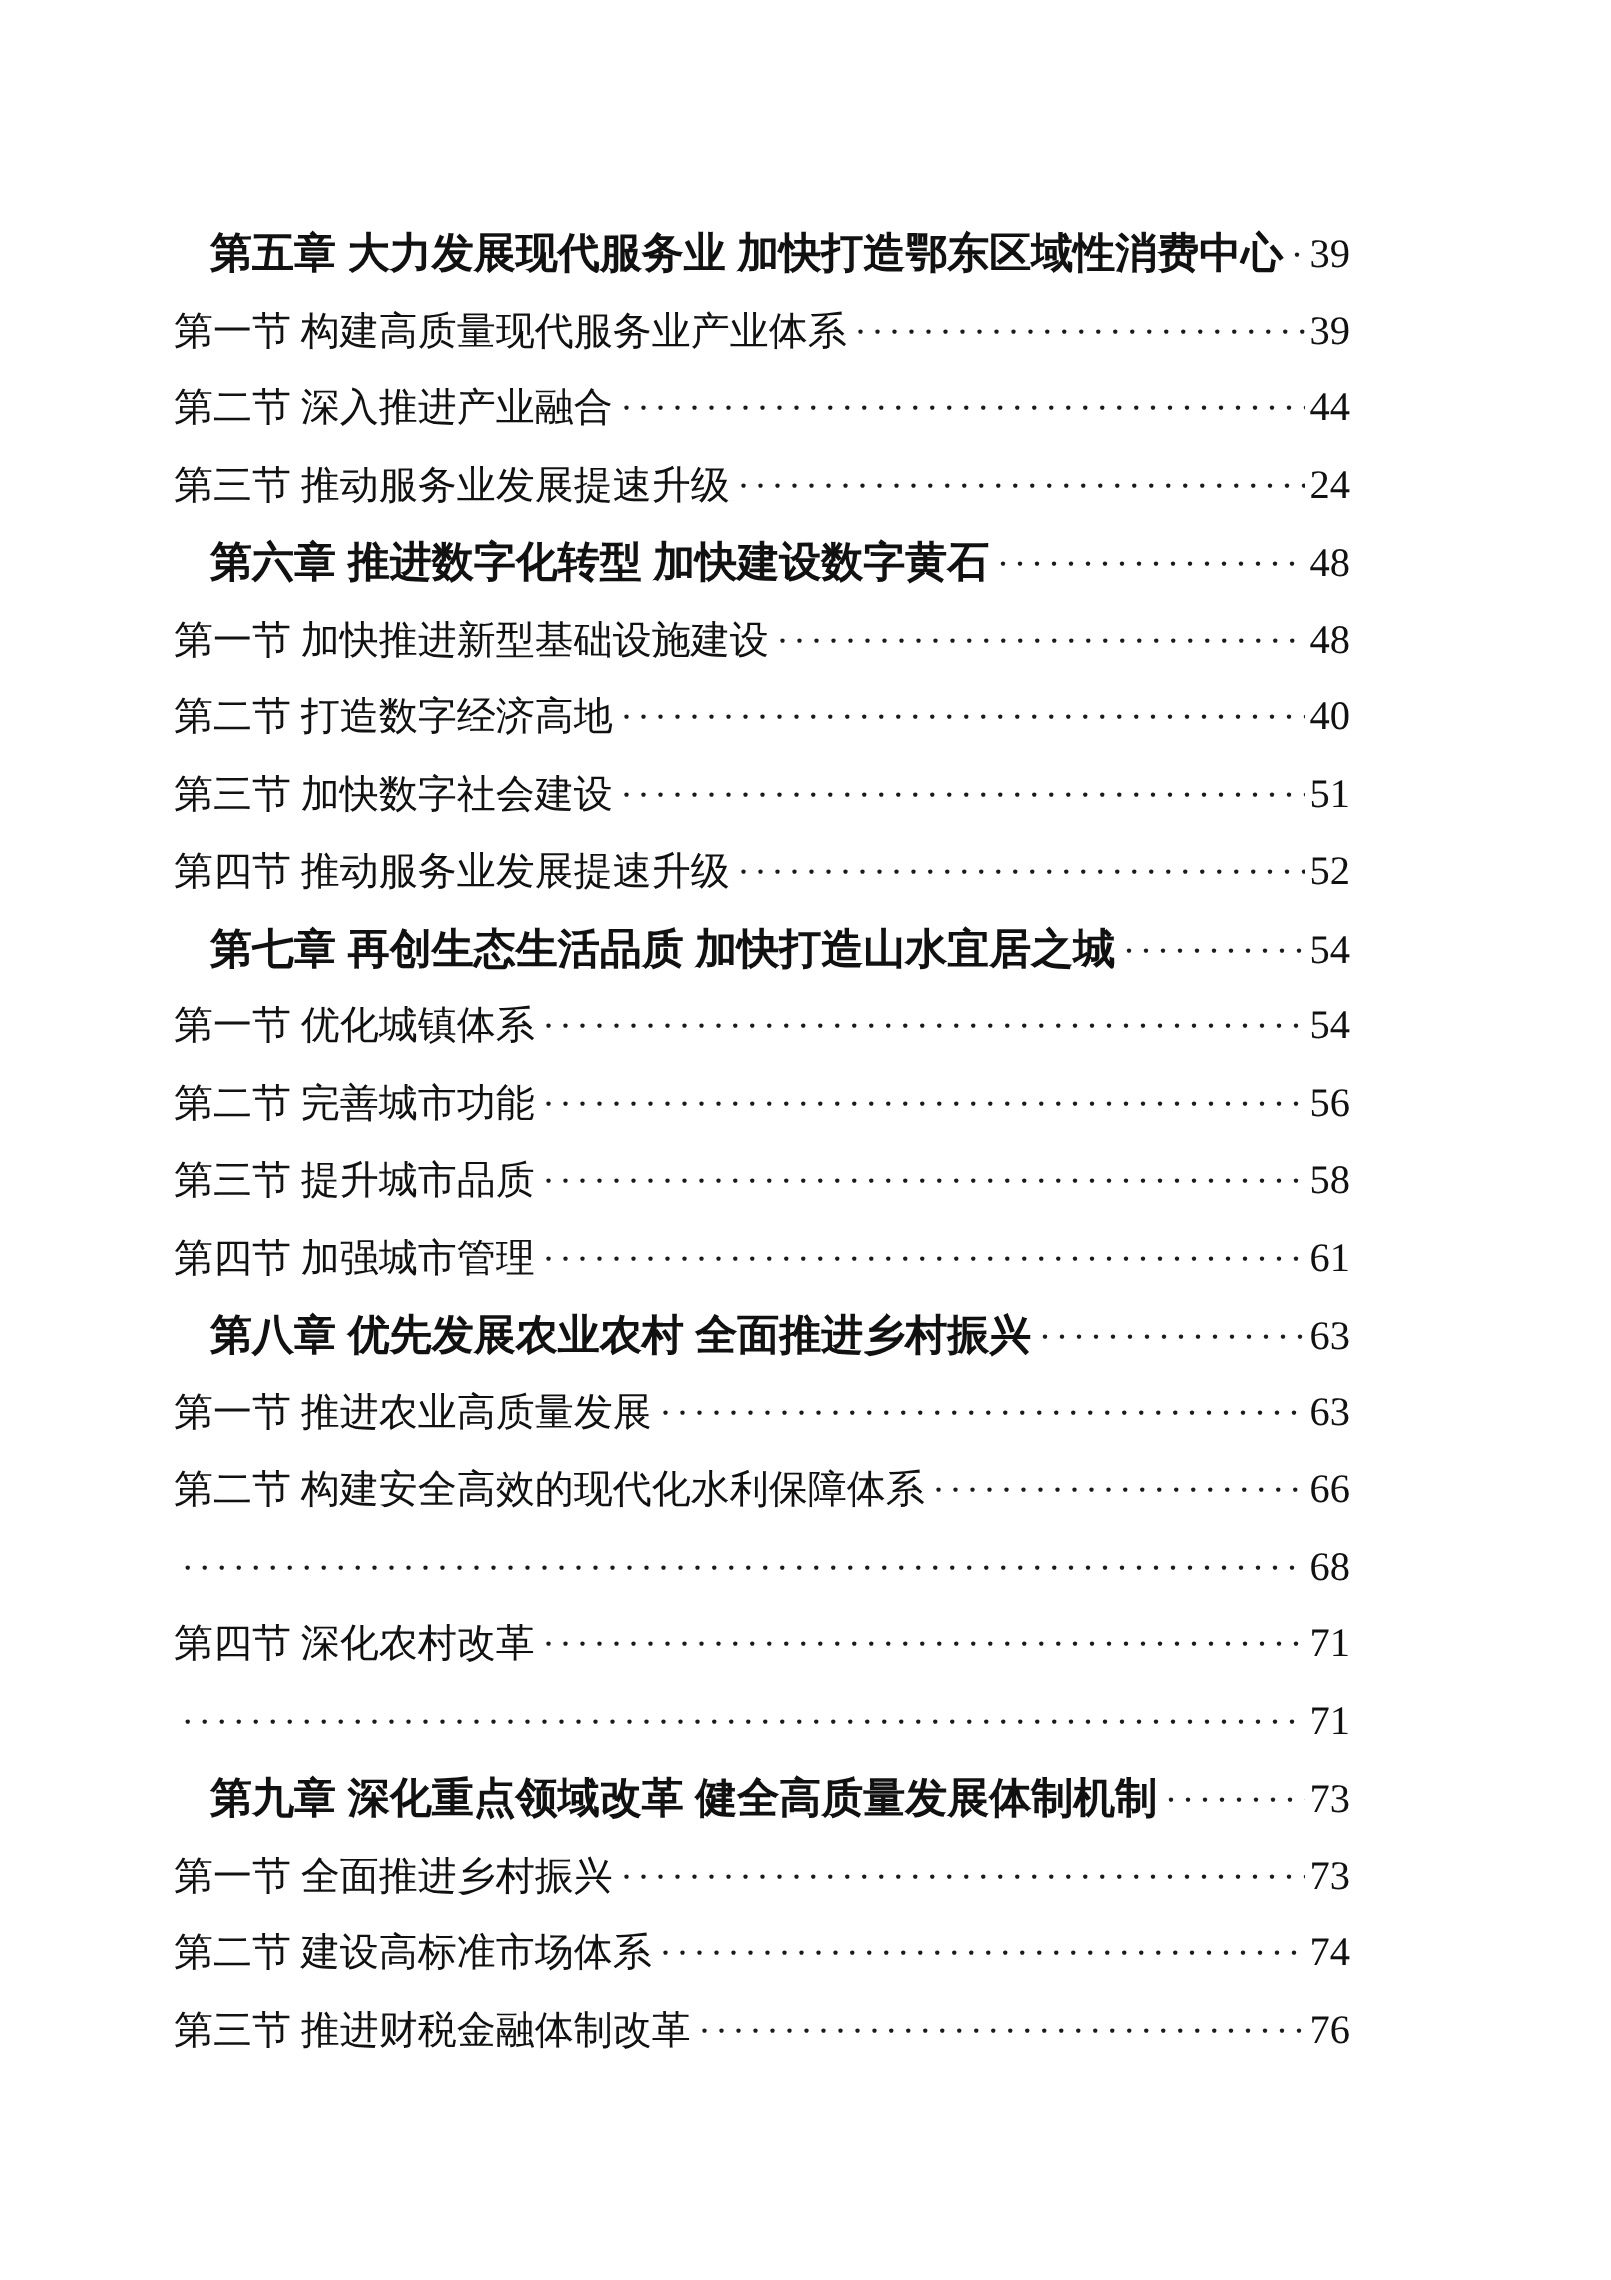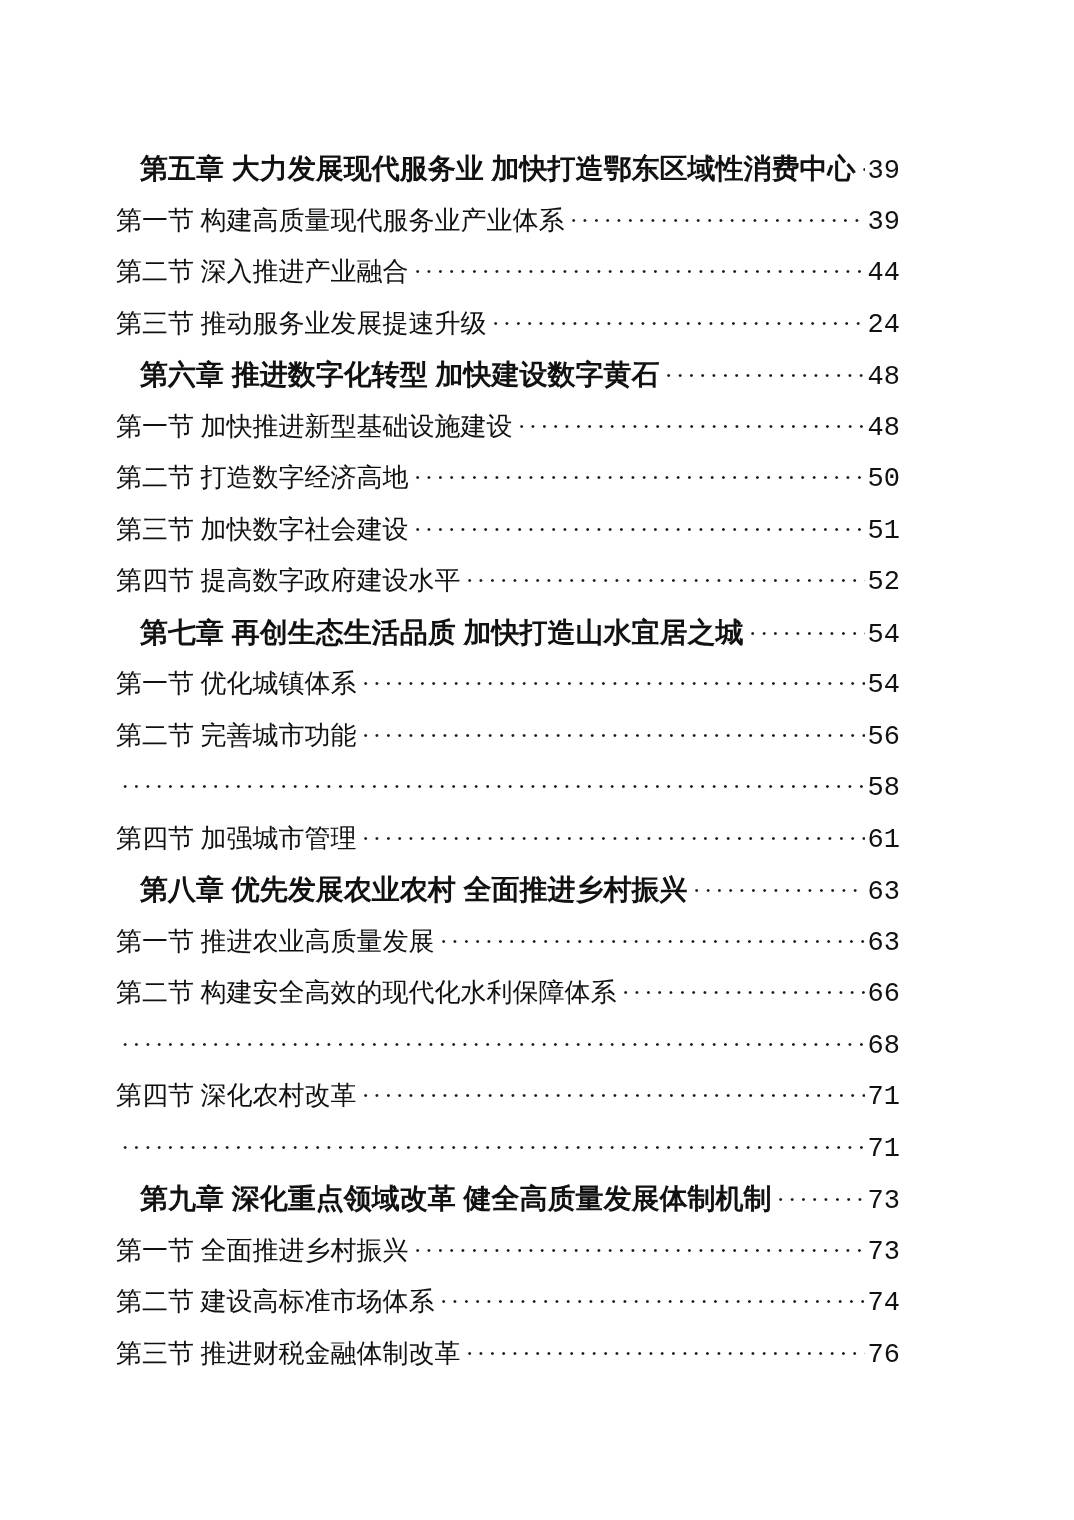--- a/index.html
+++ b/index.html
@@ -46,21 +46,21 @@
     text-overflow: clip;
     white-space: nowrap;
     min-width: 0;
     margin: 0 3px 0 5px;
     font-family: "Liberation Serif", "DejaVu Serif", serif;
     font-size: 25px;
     letter-spacing: 3px;
     color: #1a1a1a;
   }
   .page-num {
-    font-family: Liberation Mono, monospace;
+    font-family: Liberation Serif, serif;
     font-size: 27px;
     color: #111111;
     flex: 0 0 auto;
   }
 </style>
 </head>
 <body>
 
 <div class="page">
   <div class="toc">
@@ -96,31 +96,31 @@
 
   <div class="row section">
     <span class="label">第一节 加快推进新型基础设施建设</span>
     <span class="leader" aria-hidden="true">··························································································</span>
     <span class="page-num">48</span>
   </div>
 
   <div class="row section">
     <span class="label">第二节 打造数字经济高地</span>
     <span class="leader" aria-hidden="true">··························································································</span>
-    <span class="page-num">50</span>
+    <span class="page-num">40</span>
   </div>
 
   <div class="row section">
     <span class="label">第三节 加快数字社会建设</span>
     <span class="leader" aria-hidden="true">··························································································</span>
     <span class="page-num">51</span>
   </div>
 
   <div class="row section">
-    <span class="label">第四节 提高数字政府建设水平</span>
+    <span class="label">第四节 推动服务业发展提速升级</span>
     <span class="leader" aria-hidden="true">··························································································</span>
     <span class="page-num">52</span>
   </div>
 
   <div class="row chapter">
     <span class="label">第七章 再创生态生活品质 加快打造山水宜居之城</span>
     <span class="leader" aria-hidden="true">··························································································</span>
     <span class="page-num">54</span>
   </div>
 
@@ -130,20 +130,21 @@
     <span class="page-num">54</span>
   </div>
 
   <div class="row section">
     <span class="label">第二节 完善城市功能</span>
     <span class="leader" aria-hidden="true">··························································································</span>
     <span class="page-num">56</span>
   </div>
 
   <div class="row section">
+    <span class="label">第三节 提升城市品质</span>
     <span class="leader" aria-hidden="true">··························································································</span>
     <span class="page-num">58</span>
   </div>
 
   <div class="row section">
     <span class="label">第四节 加强城市管理</span>
     <span class="leader" aria-hidden="true">··························································································</span>
     <span class="page-num">61</span>
   </div>
 

